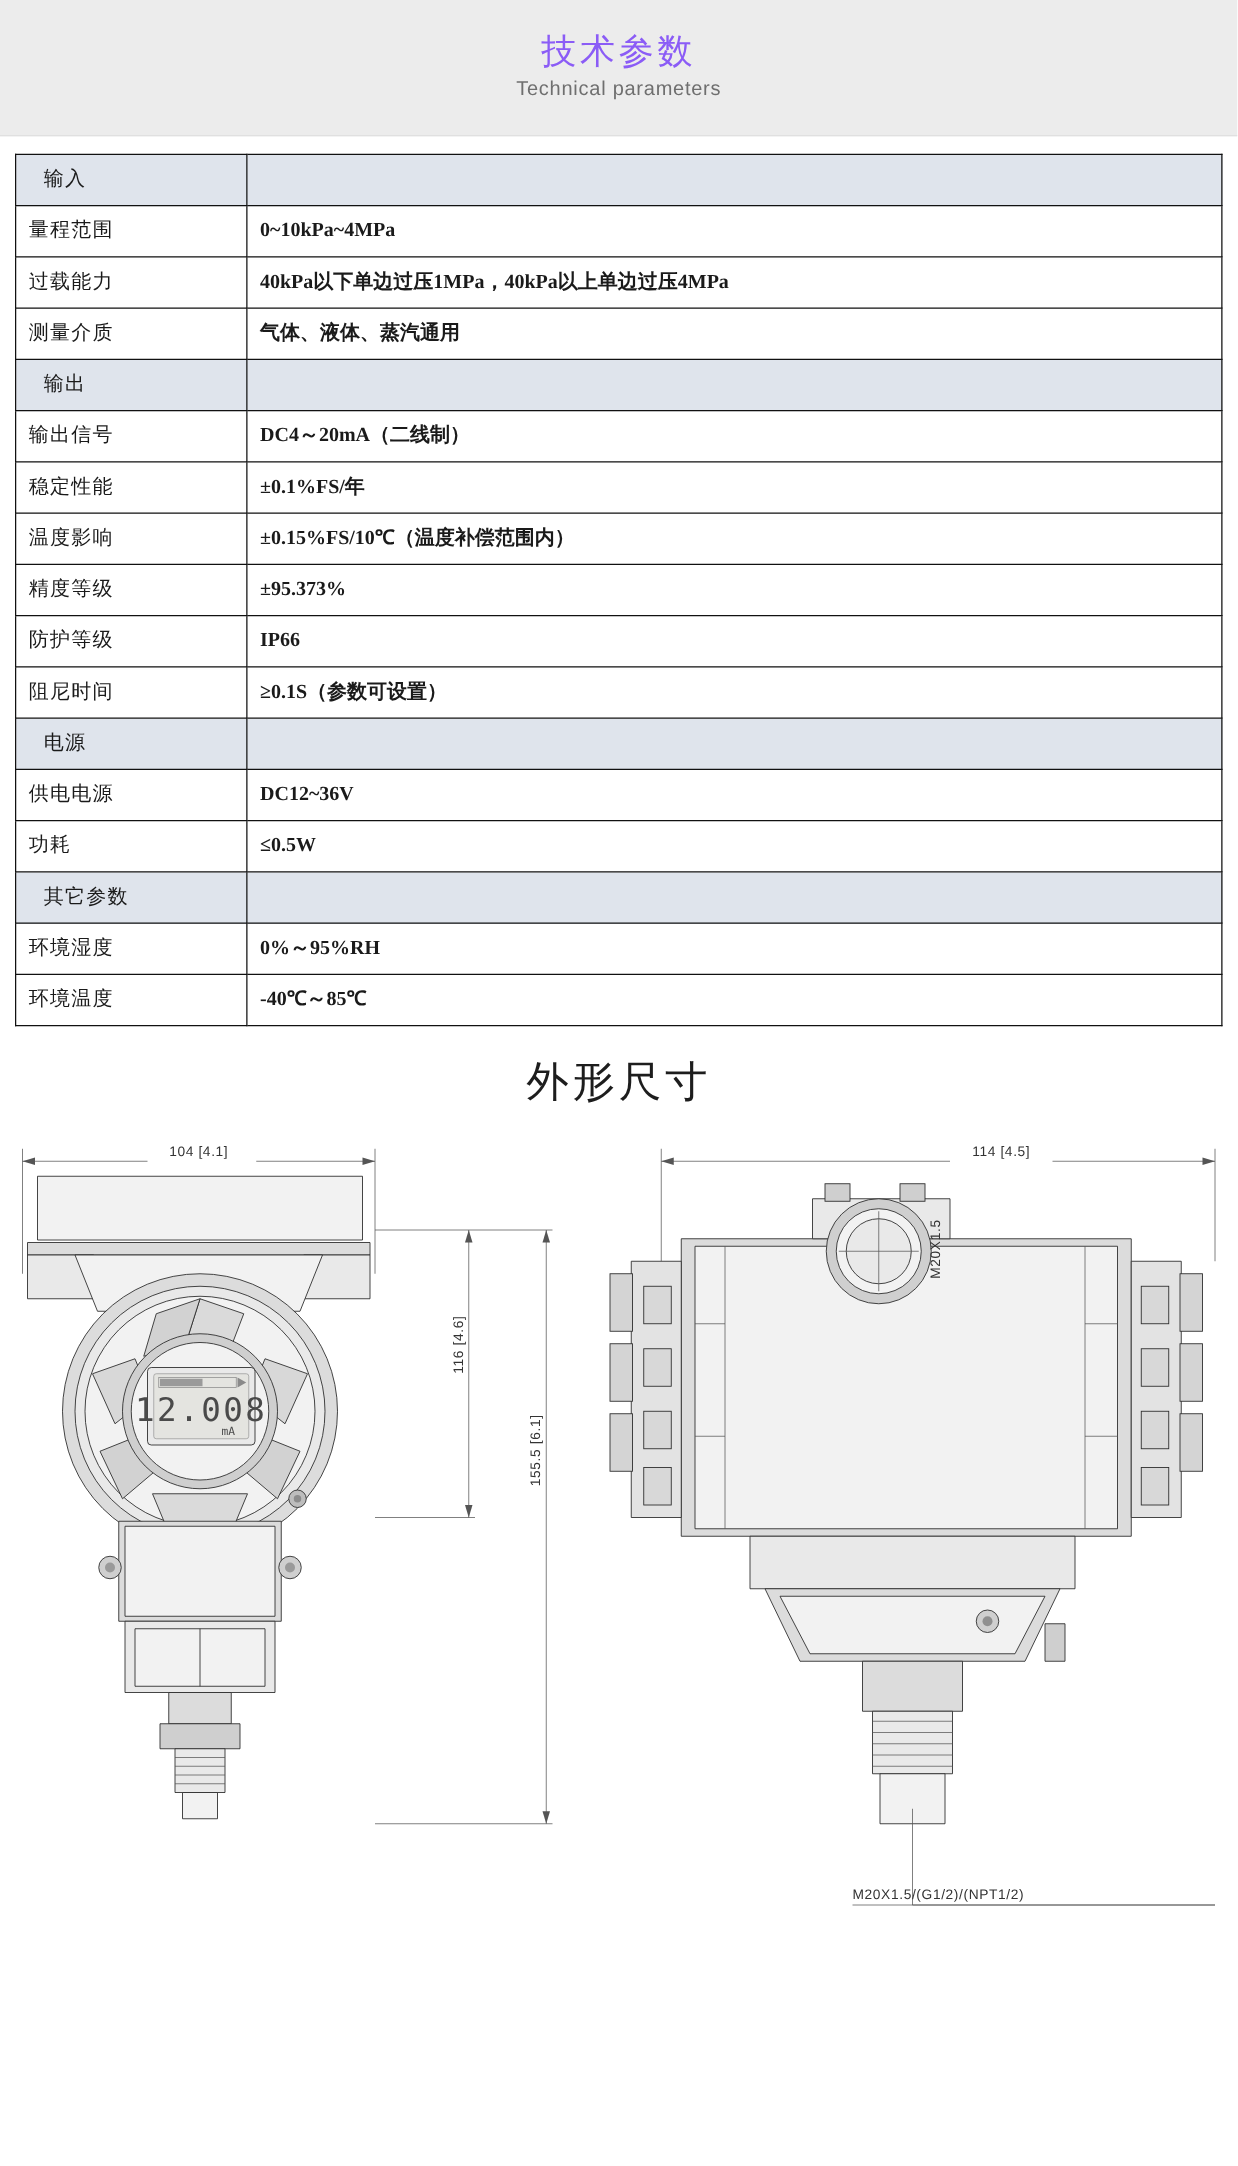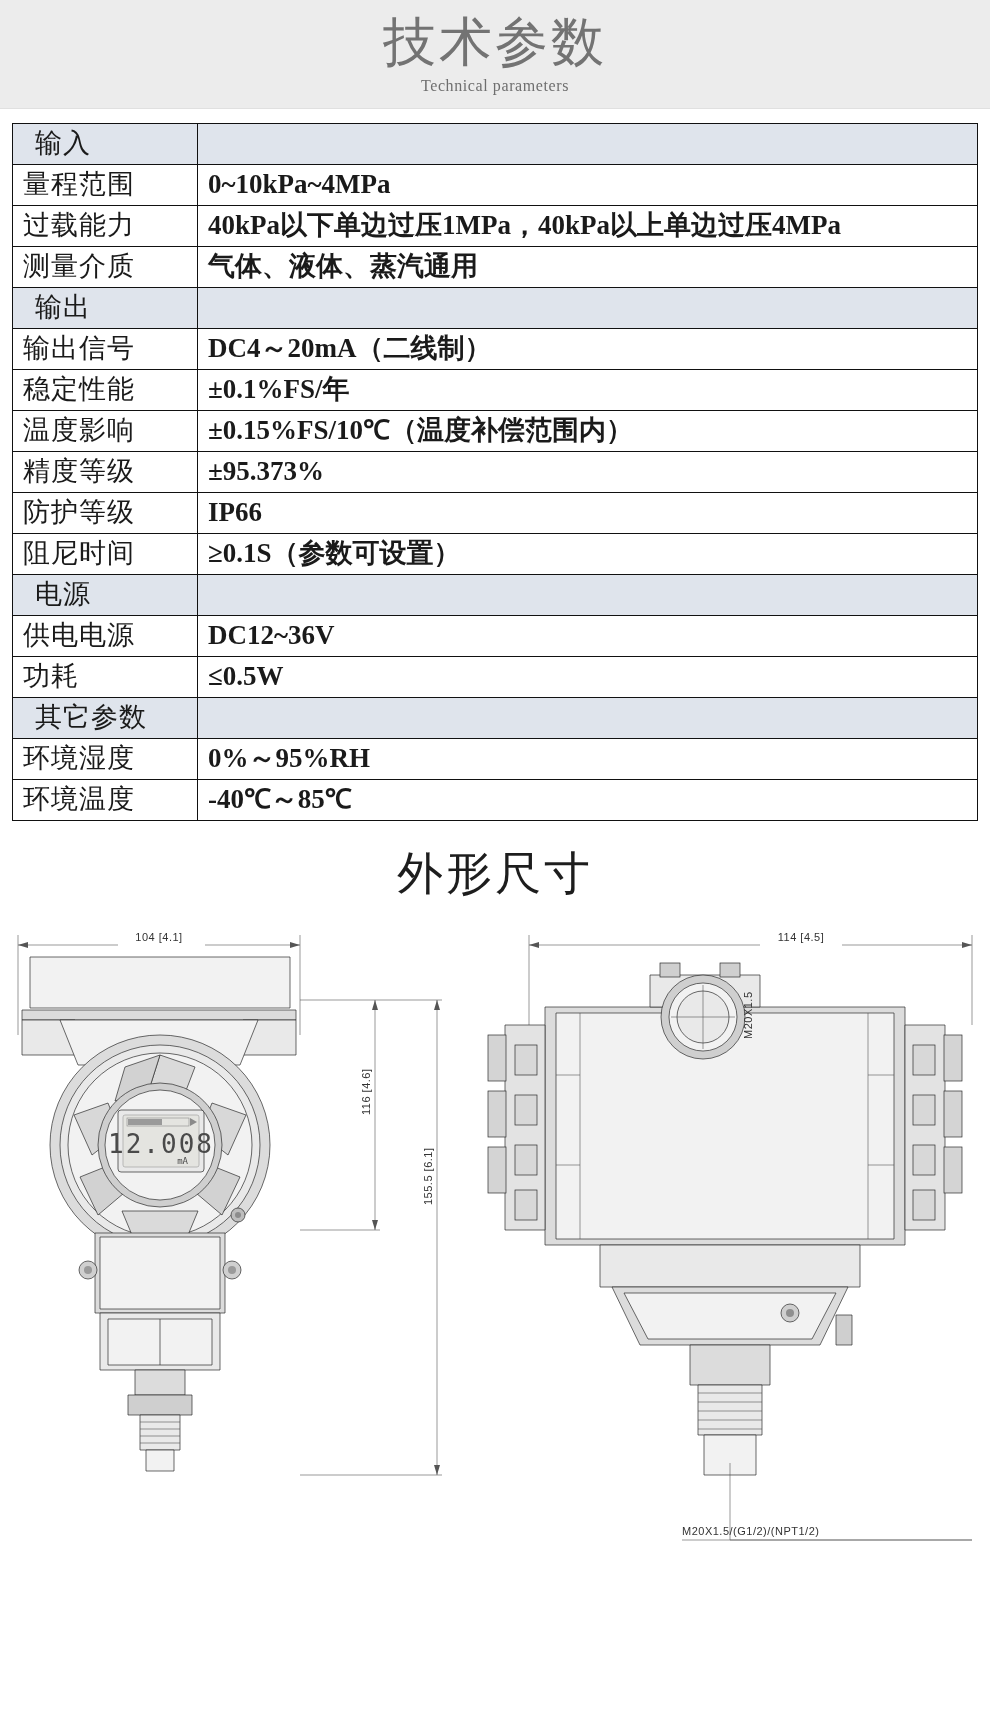--- a/index.html
+++ b/index.html
@@ -21,49 +21,49 @@
     background: #ececec;
     height: 108px;
     display: flex;
     flex-direction: column;
     align-items: center;
     justify-content: center;
     border-bottom: 1px solid #e0e0e0;
   }
   .header-title {
     font-family: "Liberation Serif", serif;
-    font-size: 53px;
+    font-size: 28px;
     letter-spacing: 3px;
-    color: #737373;
+    color: #8b5cf6;
     line-height: 1.1;
     text-align: right;
   }
   .header-sub {
-    font-family: Liberation Serif, serif;
+    font-family: Liberation Sans, sans-serif;
     font-size: 16px;
     color: #6f6f6f;
     letter-spacing: 0.6px;
     margin-top: 6px;
   }
 
   
   .spec-wrap {
     padding: 14px 12px 0 12px;
   }
   table.spec {
     border-collapse: collapse;
     width: 966px;
     table-layout: fixed;
     border: 1px solid #111;
   }
   table.spec td {
     border: 1px solid #111;
     height: 40px;
     vertical-align: middle;
-    font-size: 27px;
+    font-size: 16px;
     padding: 0 10px;
     line-height: 1.1;
   }
   td.k {
     width: 152px;
     text-align: left;
     letter-spacing: 1px;
     white-space: nowrap;
   }
   td.v {
@@ -77,21 +77,21 @@
   tr.section td {
     background: #dfe4ec;
   }
   tr.section td.k {
     background: #dfe4ec;
   }
 
   
   .dim-title {
     text-align: center;
-    font-size: 46px;
+    font-size: 34px;
     letter-spacing: 3px;
     margin: 22px 0 10px 0;
     color: #1d1d1d;
   }
 
   
   .drawing {
     position: relative;
     width: 990px;
     height: 740px;

